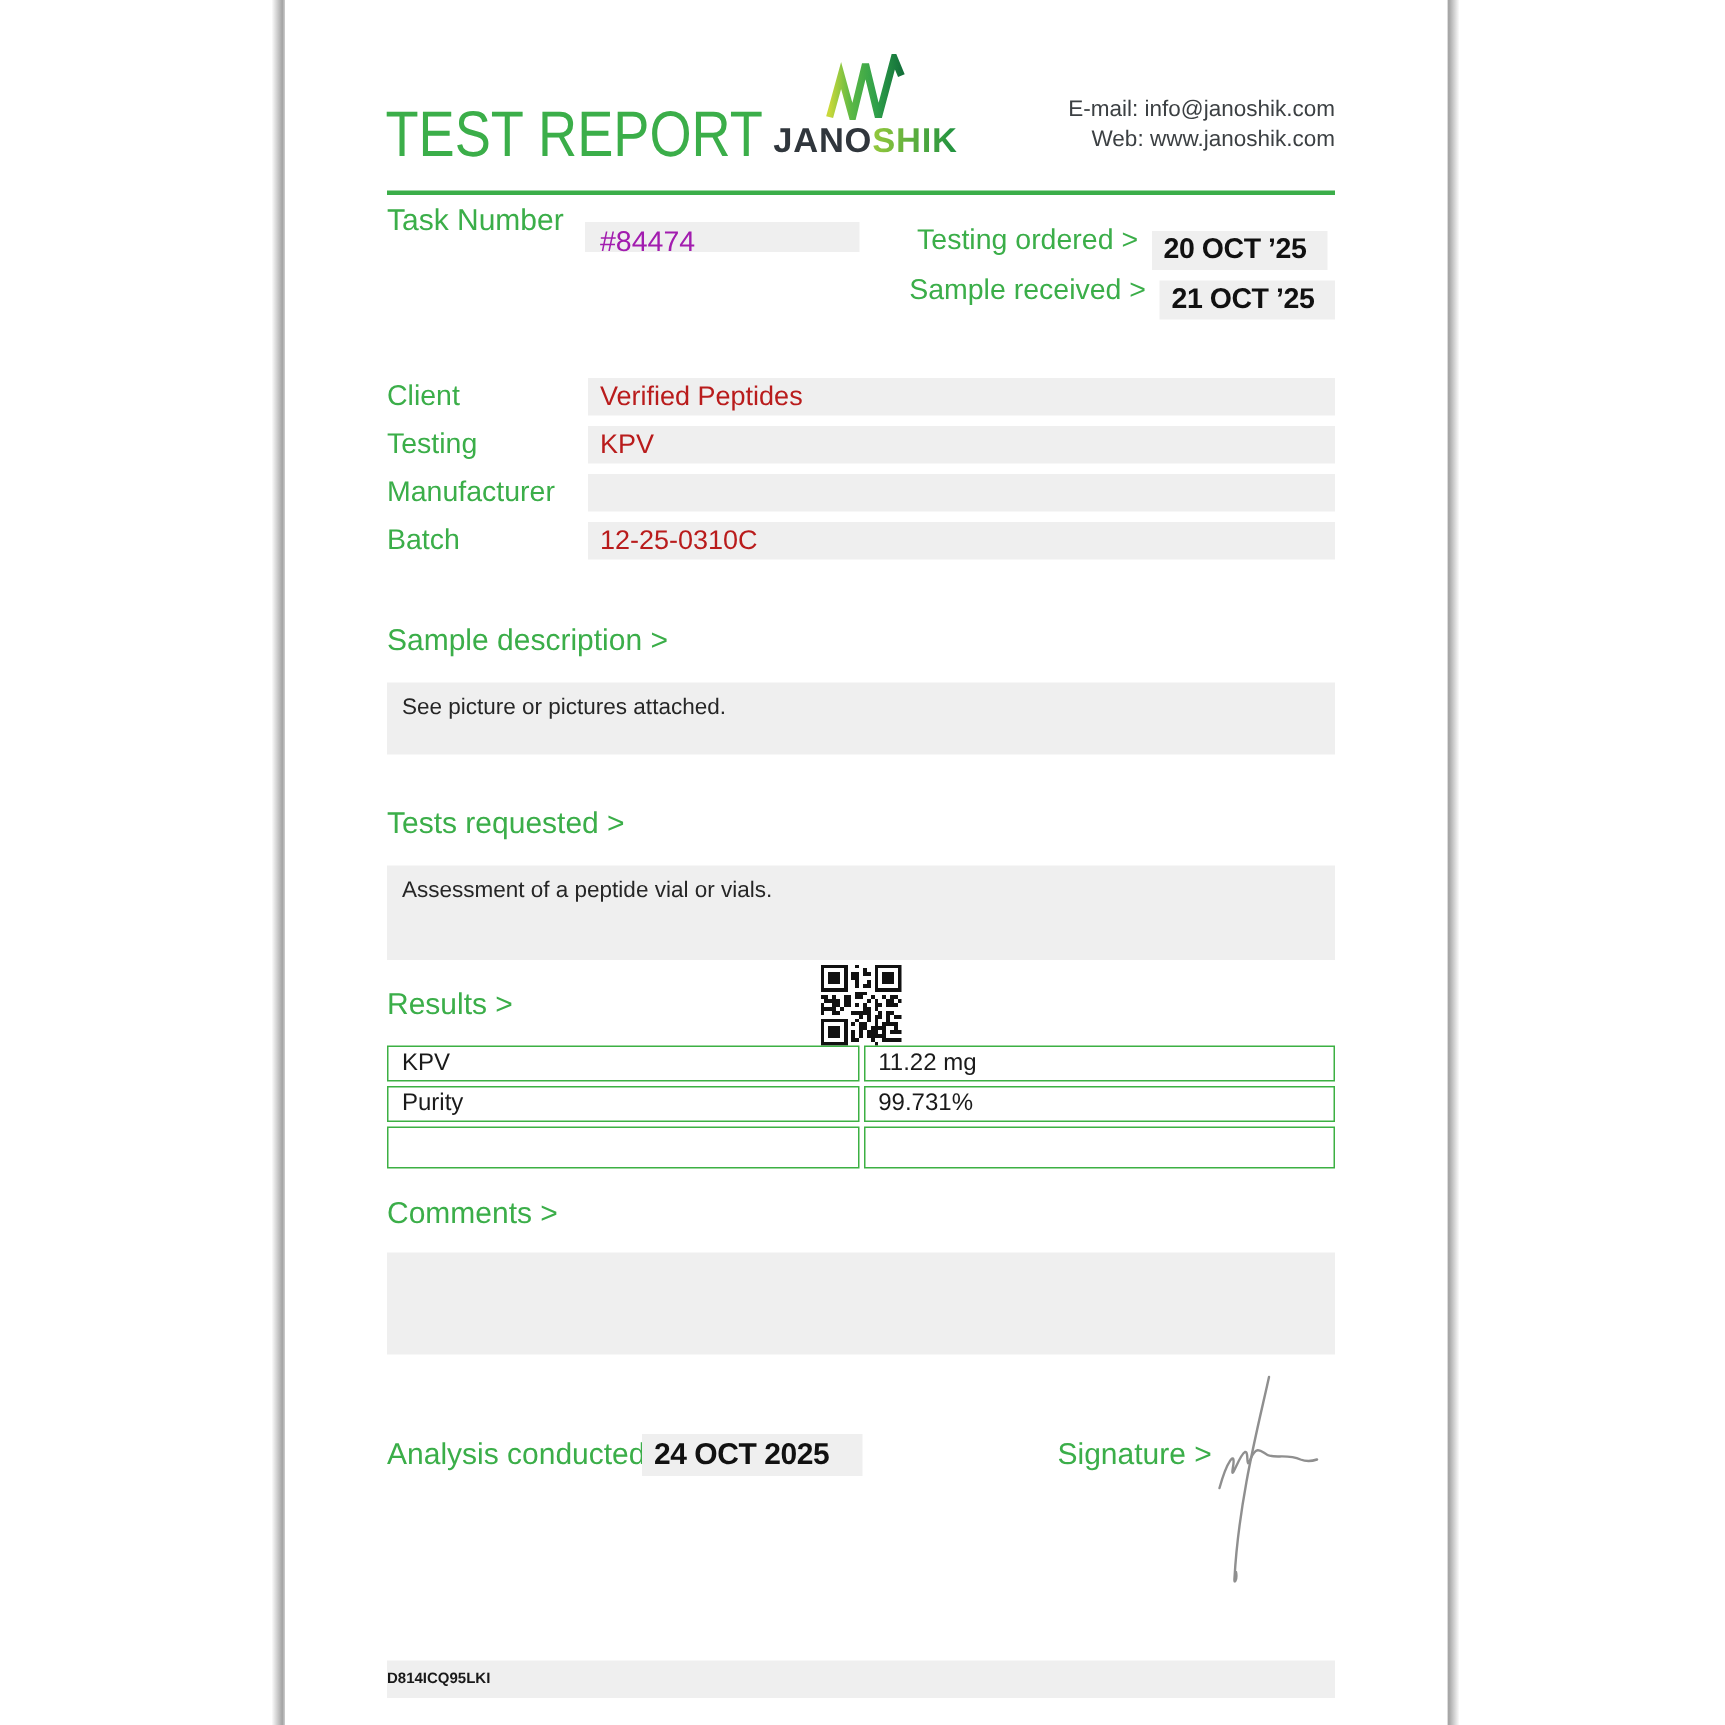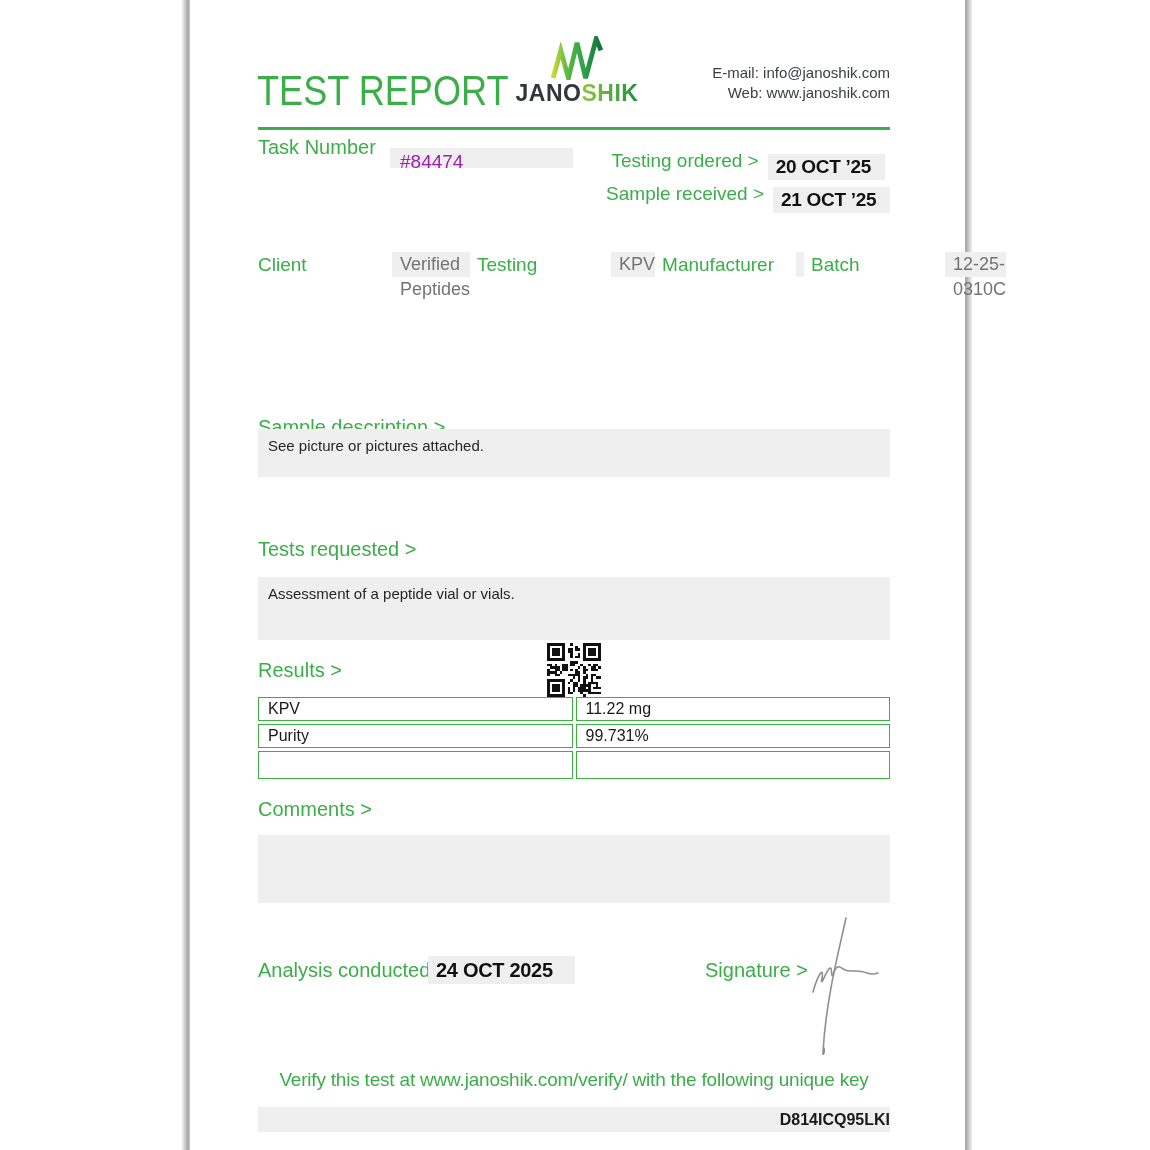--- a/index.html
+++ b/index.html
@@ -30,46 +30,46 @@
 
   
   .task-label{position:absolute;left:68px;top:136px;font-size:20px;}
   .task-box{position:absolute;left:200px;top:148px;width:183px;height:20px;font-size:19px;line-height:27px;padding-left:10px;box-sizing:border-box;color:#a21caf;}
   .dates{position:absolute;right:75px;top:148px;display:flex;flex-direction:column;gap:7px;align-items:center;}
   .date-row{display:flex;align-items:center;justify-content:flex-end;height:26px;}
   .date-row .lbl{font-size:19px;margin-right:9px;white-space:nowrap;}
   .date-row .val{width:117px;height:26px;box-sizing:border-box;font-size:19px;font-weight:700;line-height:26px;padding-left:8px;color:#111;letter-spacing:-0.3px;margin-top:12px;}
 
   
-  .info{position:absolute;left:68px;top:252px;width:632px;display:flex;flex-direction:row;gap:7px;}
+  .info{position:absolute;left:68px;top:252px;width:632px;display:flex;flex-direction:column;gap:7px;}
   .info-row{display:flex;height:25px;}
   .info-row .lbl{width:134px;font-size:19px;line-height:25px;}
-  .info-row .val{flex:1;height:25px;box-sizing:border-box;font-size:18px;line-height:25px;padding-left:8px;color:#737373;}
+  .info-row .val{flex:1;height:25px;box-sizing:border-box;font-size:18px;line-height:25px;padding-left:8px;color:#b91c1c;}
 
   .sec-head{position:absolute;left:68px;font-size:20px;white-space:nowrap;}
   .txt-box{position:absolute;left:68px;width:632px;background:#efefef;box-sizing:border-box;
     padding:8px 10px;font-size:15px;color:#262626;}
 
   
   .qr{position:absolute;left:357px;top:643px;width:54px;height:54px;}
   table.results{position:absolute;left:65px;top:694px;width:638px;border-collapse:separate;border-spacing:3px;}
   table.results td{border:1.5px solid #3cb043;height:22px;font-size:16px;color:#1a1a1a;padding:0 0 0 9px;width:50%;}
   table.results tr.tall td{height:26px;}
 
   
   .analysis-label{position:absolute;left:68px;top:959px;font-size:20px;}
   .analysis-box{position:absolute;left:238px;top:956px;width:147px;height:28px;box-sizing:border-box;
     font-size:20px;font-weight:700;line-height:28px;padding-left:8px;color:#111;letter-spacing:-0.3px;}
   .sig-label{position:absolute;left:515px;top:959px;font-size:20px;}
   .signature{position:absolute;left:610px;top:912px;}
 
   
   .verify{position:absolute;left:68px;top:1069px;width:632px;text-align:center;font-size:19px;letter-spacing:-0.2px;white-space:nowrap;}
-  .key-box{position:absolute;left:68px;top:1107px;width:632px;height:25px;text-align:right;
-    font-size:16px;font-weight:600;line-height:25px;color:#191919;}
+  .key-box{position:absolute;left:68px;top:1107px;width:632px;height:25px;text-align:left;
+    font-size:10px;font-weight:600;line-height:25px;color:#191919;}
 </style>
 </head>
 <body>
 
 <div class="shadow-left"></div>
 <div class="shadow-right"></div>
 
 <div class="page">
 
   <div class="title green">TEST REPORT</div>
@@ -133,21 +133,21 @@
       <span class="lbl green">Manufacturer</span>
       <span class="val field"></span>
     </div>
     <div class="info-row">
       <span class="lbl green">Batch</span>
       <span class="val field">12-25-0310C</span>
     </div>
   </div>
 
   <div class="sec-head green" style="top:416px">Sample description &gt;</div>
-  <div class="txt-box" style="top:429px;height:48px">See picture or pictures attached.</div>
+  <div class="txt-box" style="top:455px;height:48px">See picture or pictures attached.</div>
 
   <div class="sec-head green" style="top:538px">Tests requested &gt;</div>
   <div class="txt-box" style="top:577px;height:63px">Assessment of a peptide vial or vials.</div>
 
   <svg class="qr" id="qr" viewBox="0 0 54 54" shape-rendering="crispEdges">
       <rect x="23.142857142857146" y="0" width="2.5714285714285716" height="2.5714285714285716" fill="#111"></rect>
       <rect x="28.28571428571429" y="2.5714285714285716" width="2.5714285714285716" height="2.5714285714285716" fill="#111"></rect>
       <rect x="20.571428571428573" y="5.142857142857143" width="2.5714285714285716" height="2.5714285714285716" fill="#111"></rect>
       <rect x="23.142857142857146" y="5.142857142857143" width="2.5714285714285716" height="2.5714285714285716" fill="#111"></rect>
       <rect x="28.28571428571429" y="5.142857142857143" width="2.5714285714285716" height="2.5714285714285716" fill="#111"></rect>
@@ -304,16 +304,15 @@
   <div class="sig-label green">Signature &gt;</div>
   <span class="signature">
     <svg width="90" height="150" viewBox="0 0 90 150">
       <g fill="none" stroke="#8f8f8f" stroke-width="1.6" stroke-linecap="round">
         <path d="M46,6 C40,34 26,86 23,140 C22.5,145 25,141 24,136"></path>
         <path d="M13,80 C18,62 24,54 22,66 C20,78 26,58 30,56 C33,55 30,70 34,60 C38,51 41,56 45,58 C50,60.5 58,57 67,61 C71,62.5 75,62 78,61"></path>
       </g>
     </svg>
   </span>
 
-  <div class="verify green">Verify this test at www.janoshik.com/verify/ with the following unique key</div>
   <div class="key-box field">D814ICQ95LKI</div>
 
 </div>
 
 </body></html>

